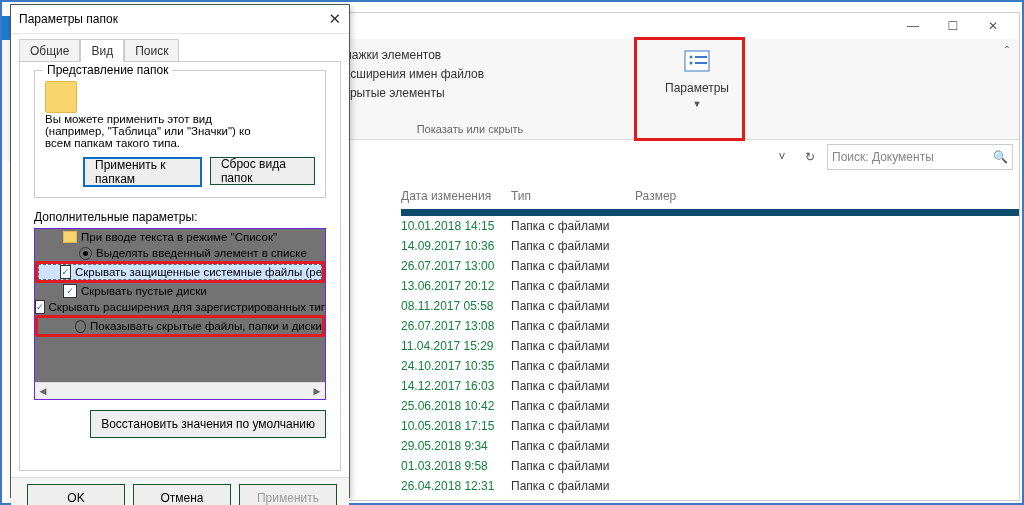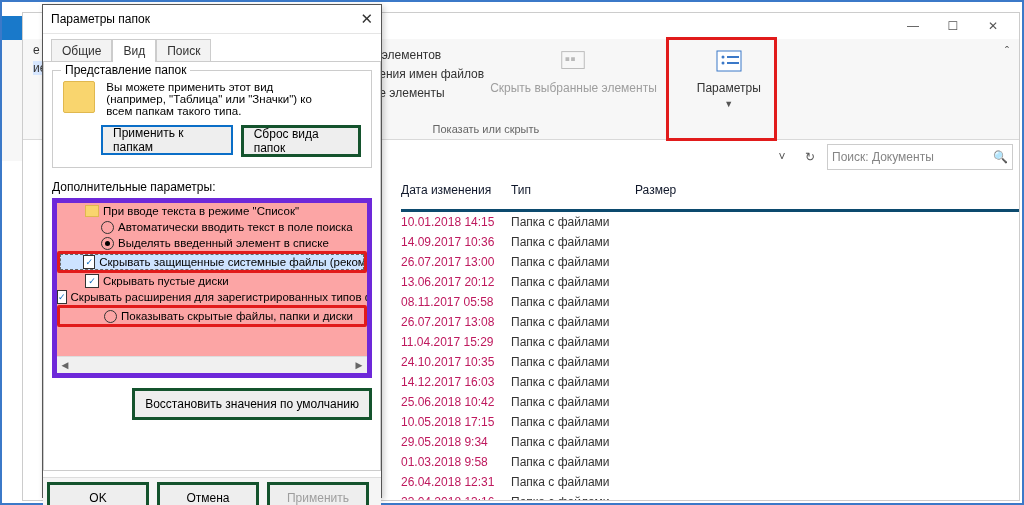--- a/index.html
+++ b/index.html
@@ -27,45 +27,45 @@
   .hlred{outline:3px solid #e11b1b;outline-offset:-1px}
   
   .pathrow{height:30px;display:flex;align-items:center;gap:6px;padding:2px 6px}
   .pathnav{width:22px;height:22px;display:flex;align-items:center;justify-content:center;color:#555}
   .searchbox{width:176px;height:24px;border:1px solid #ccc;display:flex;align-items:center;padding:0 4px;color:#858585;font-size:12px}
   .searchbox .ph{flex:1}
   
   .files{position:absolute;left:0;right:0;top:170px;bottom:0;display:flex}
   .leftpad{width:378px;height:100%}
   .flist{flex:1;overflow:hidden}
-  .fhead{display:flex;height:26px;align-items:flex-start;border-bottom:3px solid #0c4a6e;color:#0f172a}
+  .fhead{display:flex;height:26px;align-items:center;border-bottom:7px solid #0c4a6e;color:#737373}
   .c-name{width:0px}
   .c-date{width:110px}
   .c-type{width:124px}
   .c-size{width:80px}
   .frow{display:flex;height:20px;align-items:center;color:#333}
-  .frow .c-date{color:#be185d}
-  
-  .dialog{position:absolute;left:40px;top:2px;width:338px;height:492px;background:#fff;border:1px solid #555;box-shadow:2px 2px 6px rgba(0,0,0,.2)}
+  .frow .c-date{color:#15803d}
+  
+  .dialog{position:absolute;left:8px;top:2px;width:338px;height:492px;background:#fff;border:1px solid #555;box-shadow:2px 2px 6px rgba(0,0,0,.2)}
   .dialog .dtitle{height:28px;display:flex;align-items:center;justify-content:space-between;padding:0 8px;border-bottom:1px solid #e5e5e5}
   .dialog .dtitle .x{font-size:15px;color:#333}
   .tabs{display:flex;gap:0;margin-top:4px;padding:0 8px}
   .tab{padding:4px 10px;border:1px solid #ccc;border-bottom:none;background:#fff;font-size:12px;position:relative;top:1px;color:#333}
   .tab.active{background:#fff;z-index:2}
   .tab:not(.active){background:#f3f3f3}
-  .tabbody{margin:0 0 6px;border:1px solid #ccc;border-top:1px solid #ccc;padding:8px 8px 8px;background:#fff;height:calc(100% - 28px - 30px - 42px);position:relative}
+  .tabbody{margin:0 8px 6px;border:1px solid #ccc;border-top:1px solid #ccc;padding:8px 14px 8px;background:#fff;height:calc(100% - 28px - 30px - 42px);position:relative}
   .group{border:1px solid #ccc;padding:10px;position:relative}
   .group .gtitle{position:absolute;top:-8px;left:8px;background:#fff;padding:0 4px;color:#000}
   .folderico{width:30px;height:30px;background:#f9d56e;border:1px solid #e0b84f;border-radius:2px;display:inline-block;vertical-align:top;margin-right:8px}
   .gtxt{display:inline-block;width:228px;vertical-align:top;color:#000;font-size:11.5px}
   .gbtns{margin-top:8px;display:flex;gap:8px;margin-left:38px}
-  .btn{padding:2px 10px;border:3px solid #14532d;background:#eee;font-size:12px;height:22px;display:inline-flex;align-items:center}
+  .btn{padding:2px 10px;border:1px solid #14532d;background:#eee;font-size:12px;height:22px;display:inline-flex;align-items:center}
   .btn.blue{border:2px solid #0a6ec7}
   .label{margin-top:12px;font-size:12px}
-  .tree{border:5px solid #6d28d9;margin-top:4px;height:170px;overflow:hidden;background:#fca5a5;font-size:11.5px;position:relative}
+  .tree{border:1px solid #6d28d9;margin-top:4px;height:170px;overflow:hidden;background:#737373;font-size:11.5px;position:relative}
   .tree .row{display:flex;align-items:center;height:16px;white-space:nowrap}
   .pad1{width:28px}.pad2{width:44px}
   .row .cb{width:12px;height:12px;border:1px solid #333;margin-right:4px;display:inline-flex;align-items:center;justify-content:center;font-size:9px;color:#106cbf;background:#fff}
   .row .rd{width:11px;height:11px;border:1px solid #333;border-radius:50%;margin-right:4px;display:inline-flex;align-items:center;justify-content:center}
   .row .rd .dot{width:5px;height:5px;border-radius:50%;background:#000}
   .row .fld{width:12px;height:10px;background:#f9d56e;border:1px solid #e0b84f;margin-right:4px}
   .row.sel{background:#cde3ff}
   .row.hilite{outline:1px dashed #666;outline-offset:-1px}
   .rowwrap.red{border:3px solid #e11b1b;border-radius:2px}
   .tree .hsb{position:absolute;left:0;right:0;bottom:0;height:16px;background:#f0f0f0;display:flex;align-items:center;justify-content:space-between;border-top:1px solid #ddd}
@@ -157,30 +157,20 @@
               </label>
             <label class="r-item">
                 <span class="chk"></span>
                 <span>Расширения имен файлов</span>
               </label>
             <label class="r-item">
                 <span class="chk"></span>
                 <span>Скрытые элементы</span>
               </label>
           </div>
-          <div class="r-big dis">
-            <span class="ico ico-skr">
-              <svg viewBox="0 0 32 32">
-                  <rect x="4" y="6" width="24" height="18" fill="none" stroke="#b9b9b9"></rect>
-                  <rect x="8" y="12" width="4" height="4" fill="#b9b9b9"></rect>
-                  <rect x="14" y="12" width="4" height="4" fill="#b9b9b9"></rect>
-                </svg>
-            </span>
-            <span style="text-align:center">Скрыть выбранные элементы</span>
-          </div>
         </div>
         <div class="caption">Показать или скрыть</div>
       </div>
 
       <div class="r-group hlred" style="min-width:86px">
         <div class="r-body" style="justify-content:flex-end;width:100%">
           <div class="r-big">
             <span class="ico">
               <svg viewBox="0 0 32 32">
                   <rect x="4" y="6" width="24" height="20" fill="#fff" stroke="#3b79c8"></rect>
@@ -340,25 +330,20 @@
 
       <div class="label">Дополнительные параметры:</div>
       <div class="tree">
         <div class="row">
             <span class="pad1"></span>
             <span class="fld"></span>
             <span>При вводе текста в режиме "Список"</span>
           </div>
         <div class="row">
             <span class="pad2"></span>
-            <span class="rd"></span>
-            <span>Автоматически вводить текст в поле поиска</span>
-          </div>
-        <div class="row">
-            <span class="pad2"></span>
             <span class="rd">
               <span class="dot"></span>
             </span>
             <span>Выделять введенный элемент в списке</span>
           </div>
         <div class="rowwrap red">
           <div class="row sel hilite">
               <span class="pad1"></span>
               <span class="cb">✓</span>
               <span style="overflow:hidden;text-overflow:clip">Скрывать защищенные системные файлы (рекомендуется)</span>

